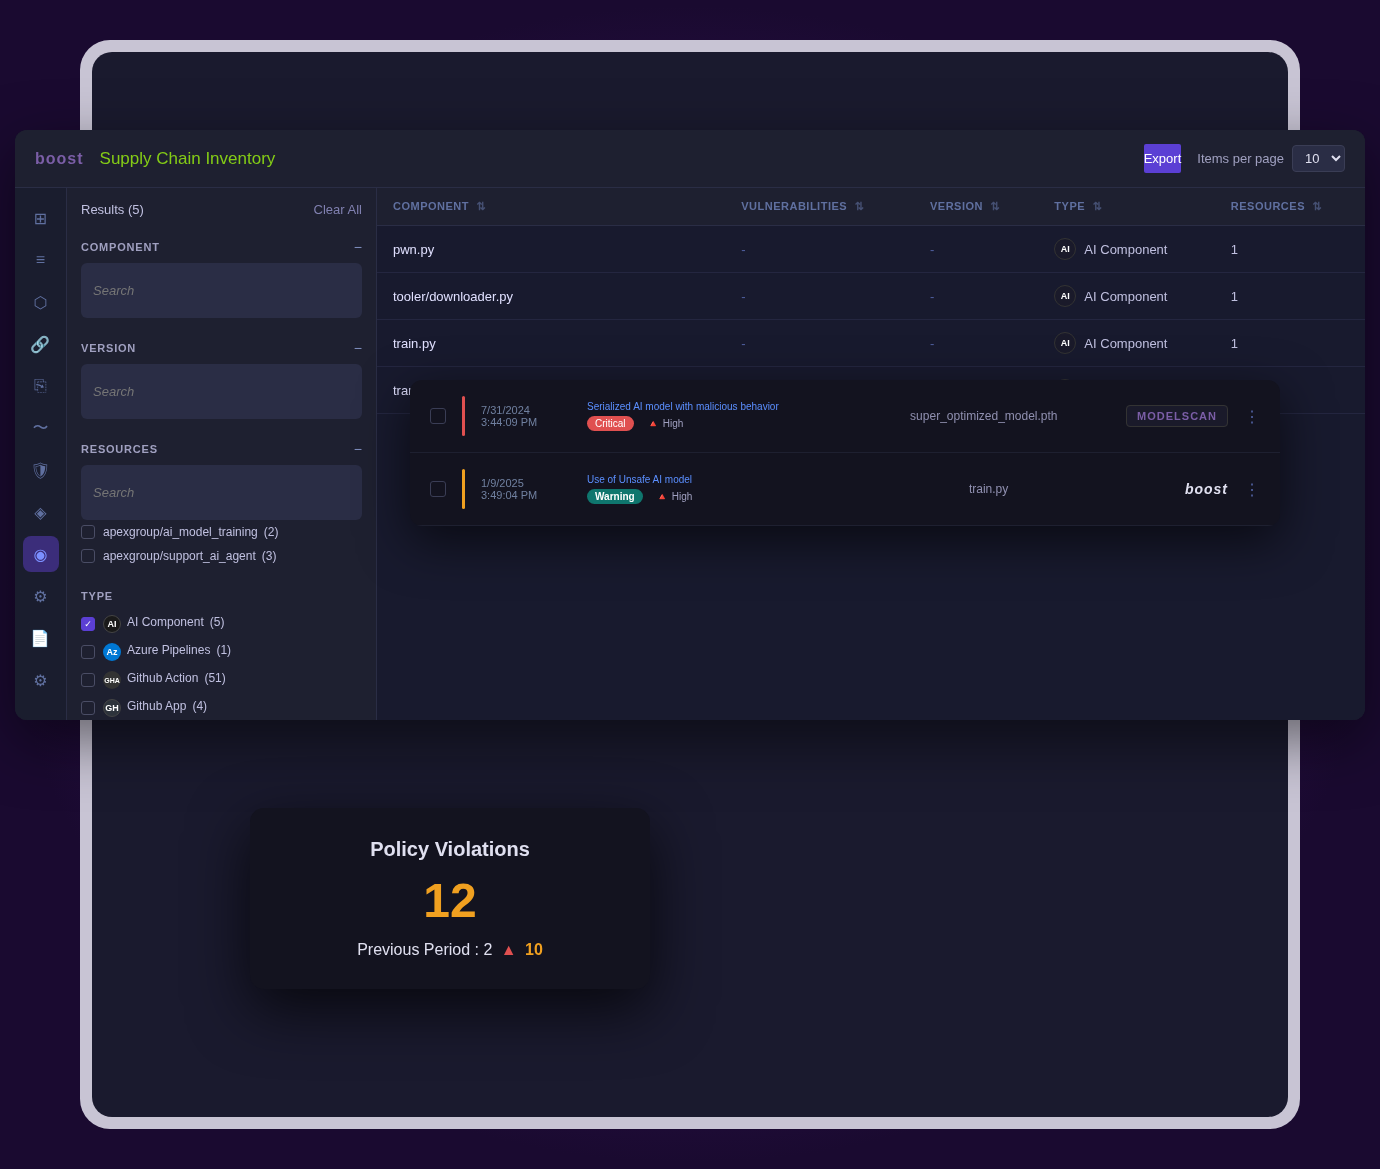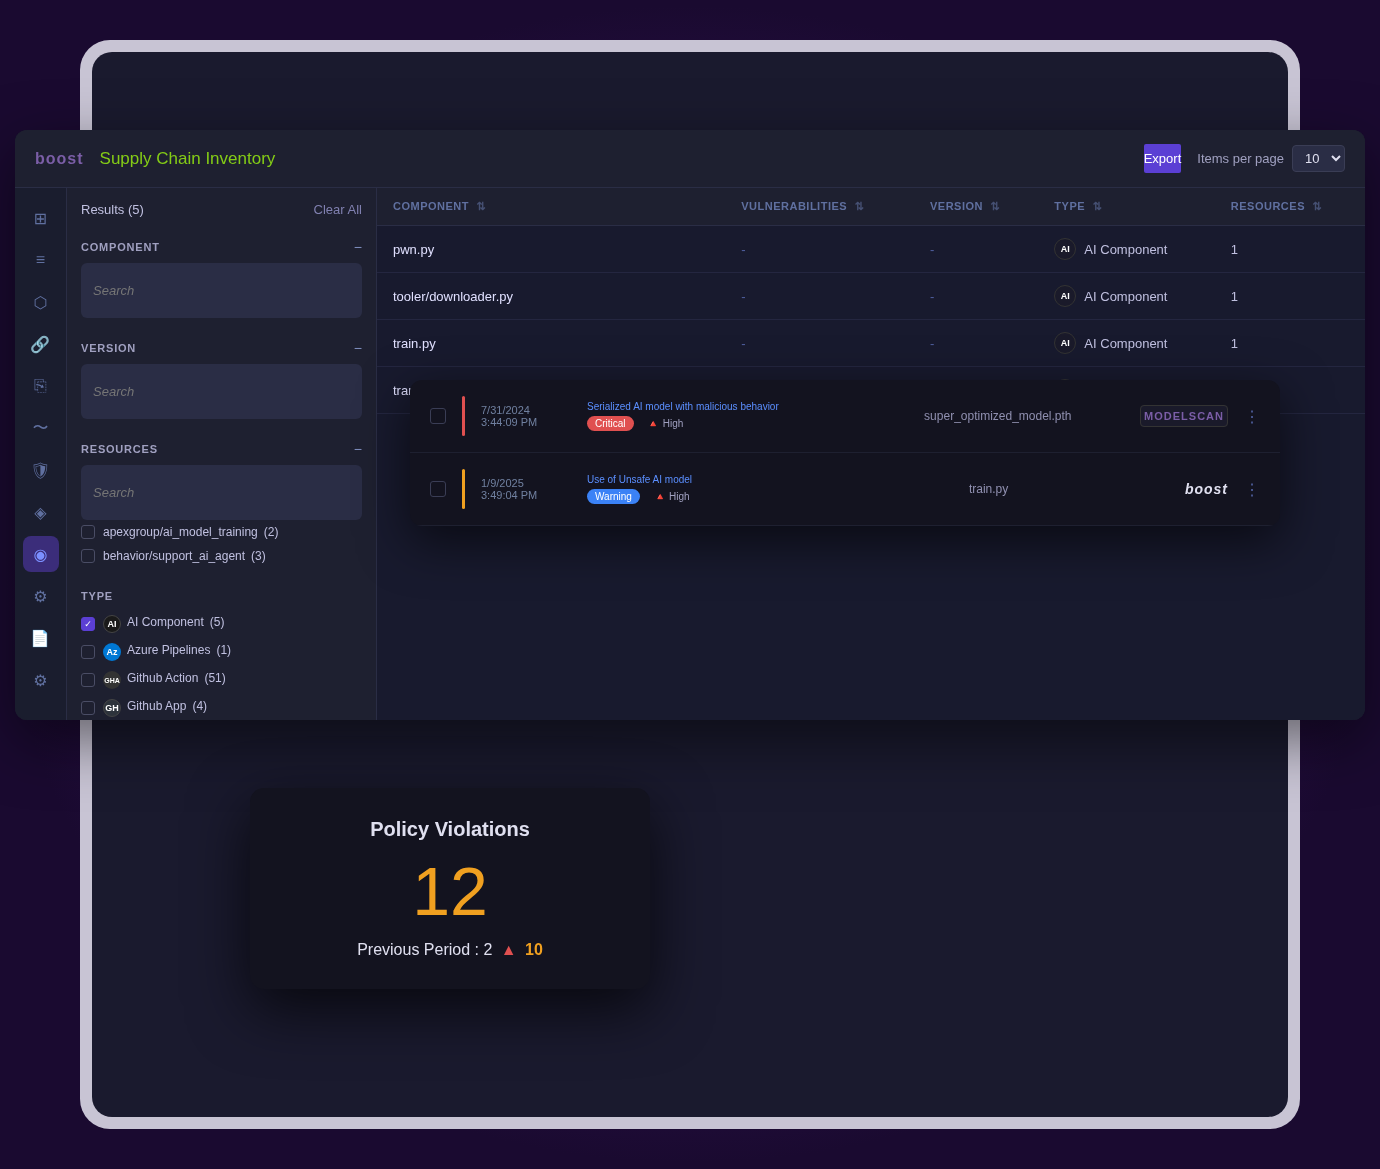--- a/index.html
+++ b/index.html
@@ -366,22 +366,22 @@
 
     .violation-title {
       color: #e0e0f0;
       font-size: 20px;
       font-weight: 600;
       margin-bottom: 16px;
     }
 
     .violation-number {
       color: #f0a020;
-      font-size: 68px;
-      font-weight: 400;
+      font-size: 48px;
+      font-weight: 700;
       line-height: 1;
       margin-bottom: 16px;
     }
 
     .violation-previous {
       color: #e0e0f0;
       font-size: 16px;
       font-weight: 500;
     }
 
@@ -460,21 +460,21 @@
     }
 
     .severity-badge {
       padding: 2px 8px;
       border-radius: 10px;
       font-size: 10px;
       font-weight: 500;
     }
 
     .critical { background: #e05050; color: white; }
-    .warning { background: #3b82f6; color: white; }
+    .warning { background: #0f766e; color: white; font-weight: bold; }
     .high { background: transparent; color: #a0a0c0; font-size: 10px; }
 
     .incident-file {
       color: #9090b0;
       font-size: 12px;
       min-width: 200px;
     }
 
     .incident-source {
       color: #7b5ea7;
@@ -492,21 +492,21 @@
     .boost-logo-small {
       color: #e0e0f0;
       font-size: 14px;
       font-weight: 600;
       font-style: italic;
     }
 
     .modelscan-badge {
       background: #1a1a2a;
       border: 1px solid #333;
-      padding: 4px 3px;
+      padding: 4px 10px;
       border-radius: 4px;
       color: #7b5ea7;
       font-size: 11px;
       font-weight: 700;
     }
   </style>
 </head>
 <body>
 
 <div class="bg-decoration"></div>
@@ -579,21 +579,21 @@
         <div class="filter-checkbox-item">
           <div class="filter-checkbox"></div>
           <span class="filter-label">
             <span>apexgroup/ai_model_training</span>
             <span>(2)</span>
           </span>
         </div>
         <div class="filter-checkbox-item">
           <div class="filter-checkbox"></div>
           <span class="filter-label">
-            <span>behavior/support_ai_agent</span>
+            <span>apexgroup/support_ai_agent</span>
             <span>(3)</span>
           </span>
         </div>
       </div>
 
       <div class="filter-section">
         <div class="filter-section-header">
           <span class="filter-section-title">TYPE</span>
         </div>
         <div class="filter-checkbox-item">

